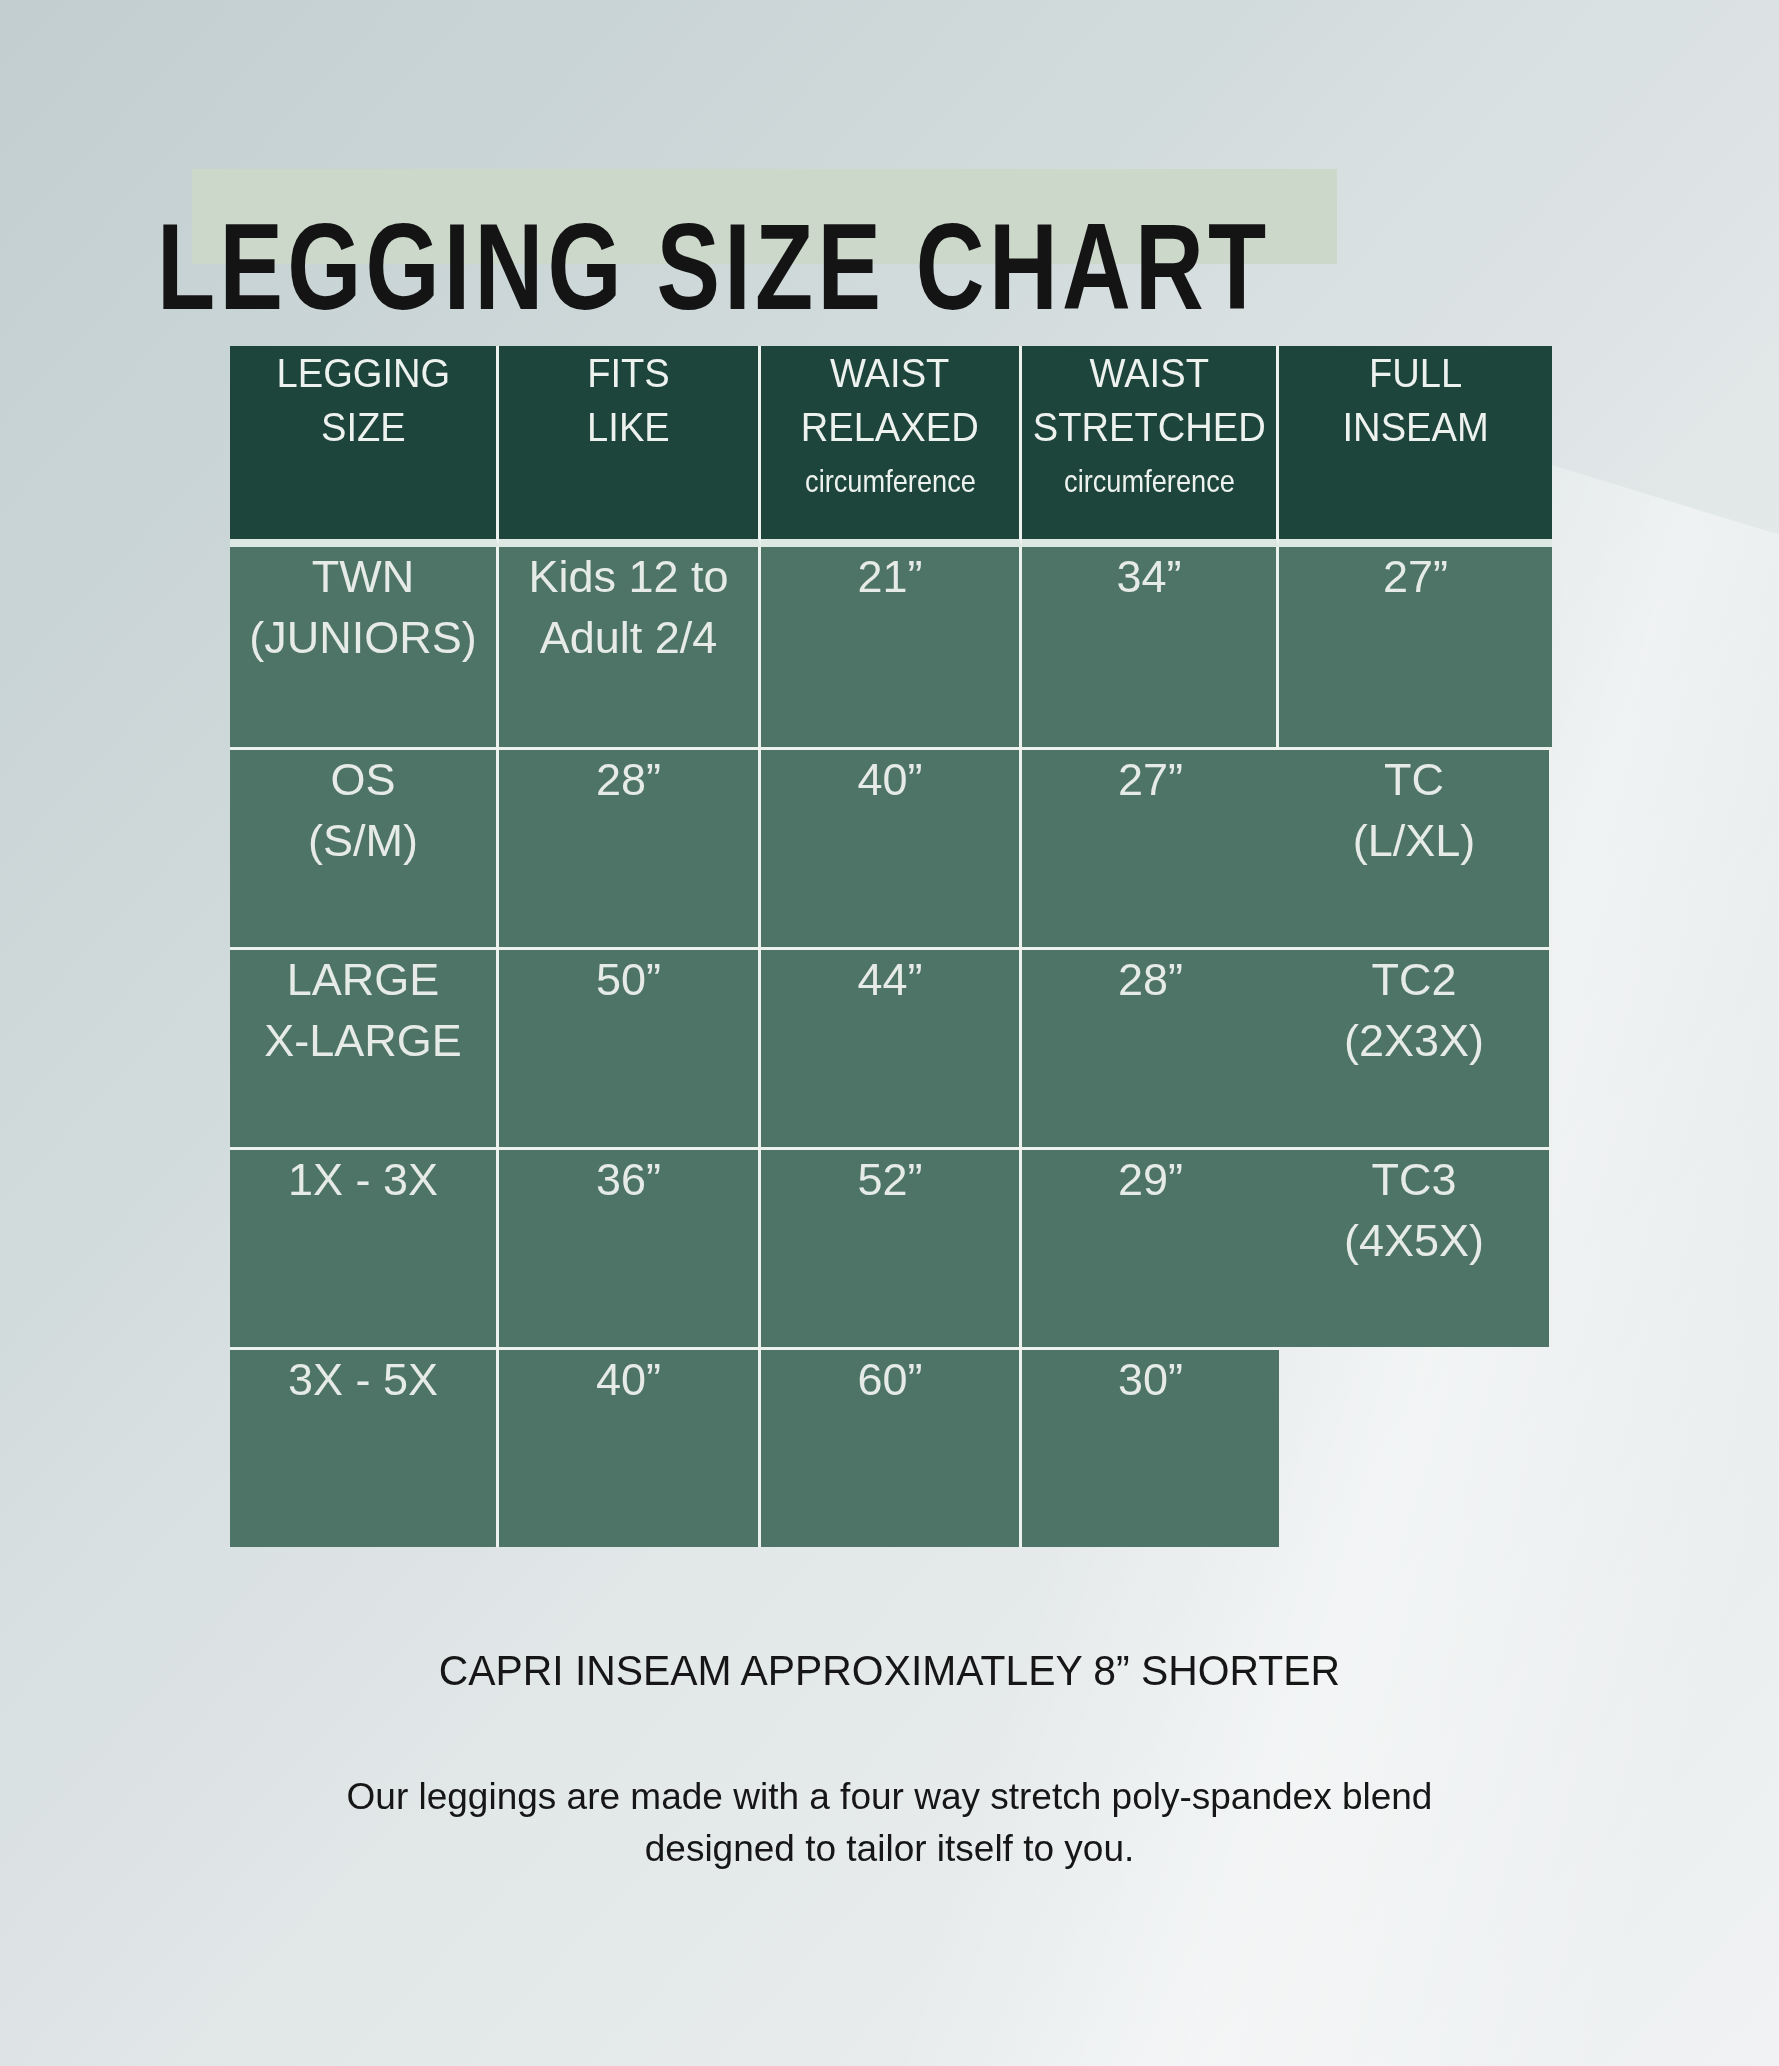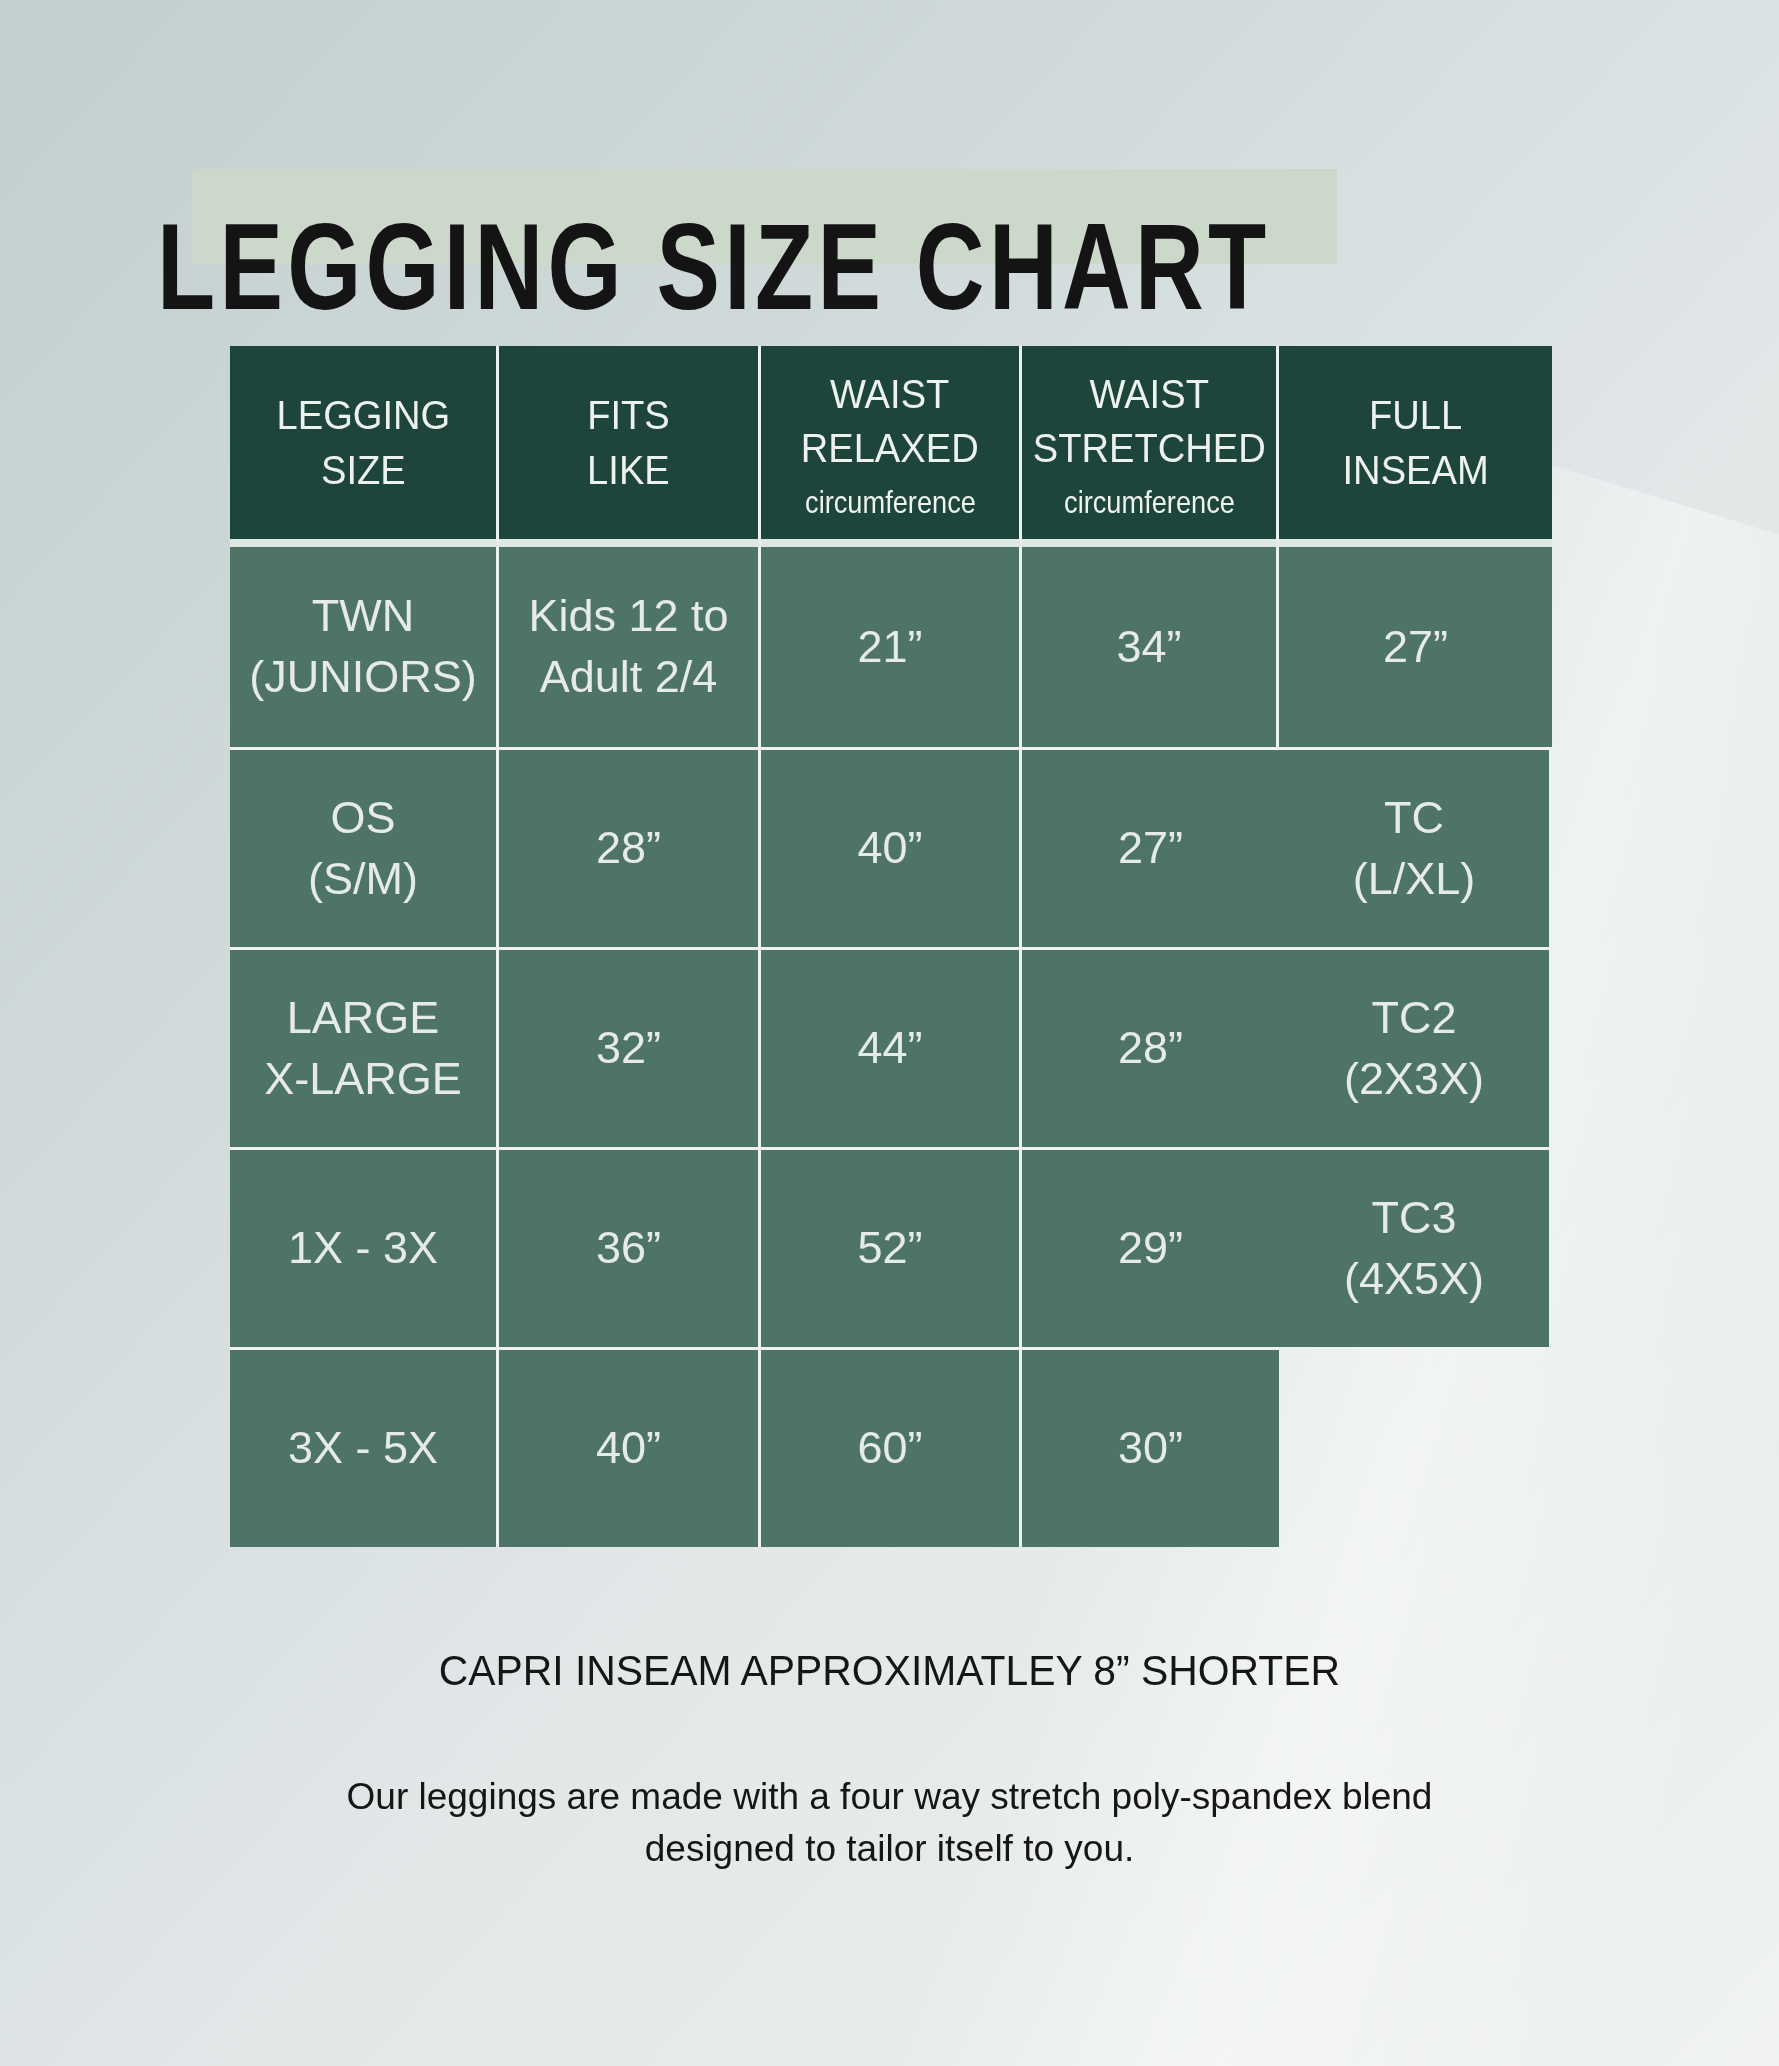--- a/index.html
+++ b/index.html
@@ -24,21 +24,21 @@
   }
   .page-title .sq{display:inline-block;transform:scaleX(.78);transform-origin:50% 50%;}
   .size-table{
     position:absolute;left:230px;top:346px;width:1322px;
     display:grid;
     grid-template-columns:269px 262px 261px 257px 273px;
     grid-template-rows:201px repeat(5,200px);
   }
   .cell{
     box-sizing:border-box;
-    display:flex;flex-direction:column;align-items:center;justify-content:center;
+    display:flex;flex-direction:column;align-items:center;justify-content:flex-start;
     text-align:center;
     border-right:3.4px solid #edf2ef;
   }
   .cell.lastcol{border-right:none;}
   .th{
     background:#1d453c;color:#eef2ee;
     font-size:41px;line-height:1.32;
     border-bottom:8.6px solid #dde8e3;
   }
   .td{
@@ -129,21 +129,21 @@
 
   <div class="cell td">
       <span class="t">TC
 (L/XL)</span>
     </div>
   <div class="cell td">
       <span class="t">LARGE
 X-LARGE</span>
     </div>
   <div class="cell td">
-      <span class="t">32”</span>
+      <span class="t">50”</span>
     </div>
   <div class="cell td">
       <span class="t">44”</span>
     </div>
   <div class="cell td lastcol">
       <span class="t">28”</span>
     </div>
 
   <div class="cell td">
       <span class="t">TC2

